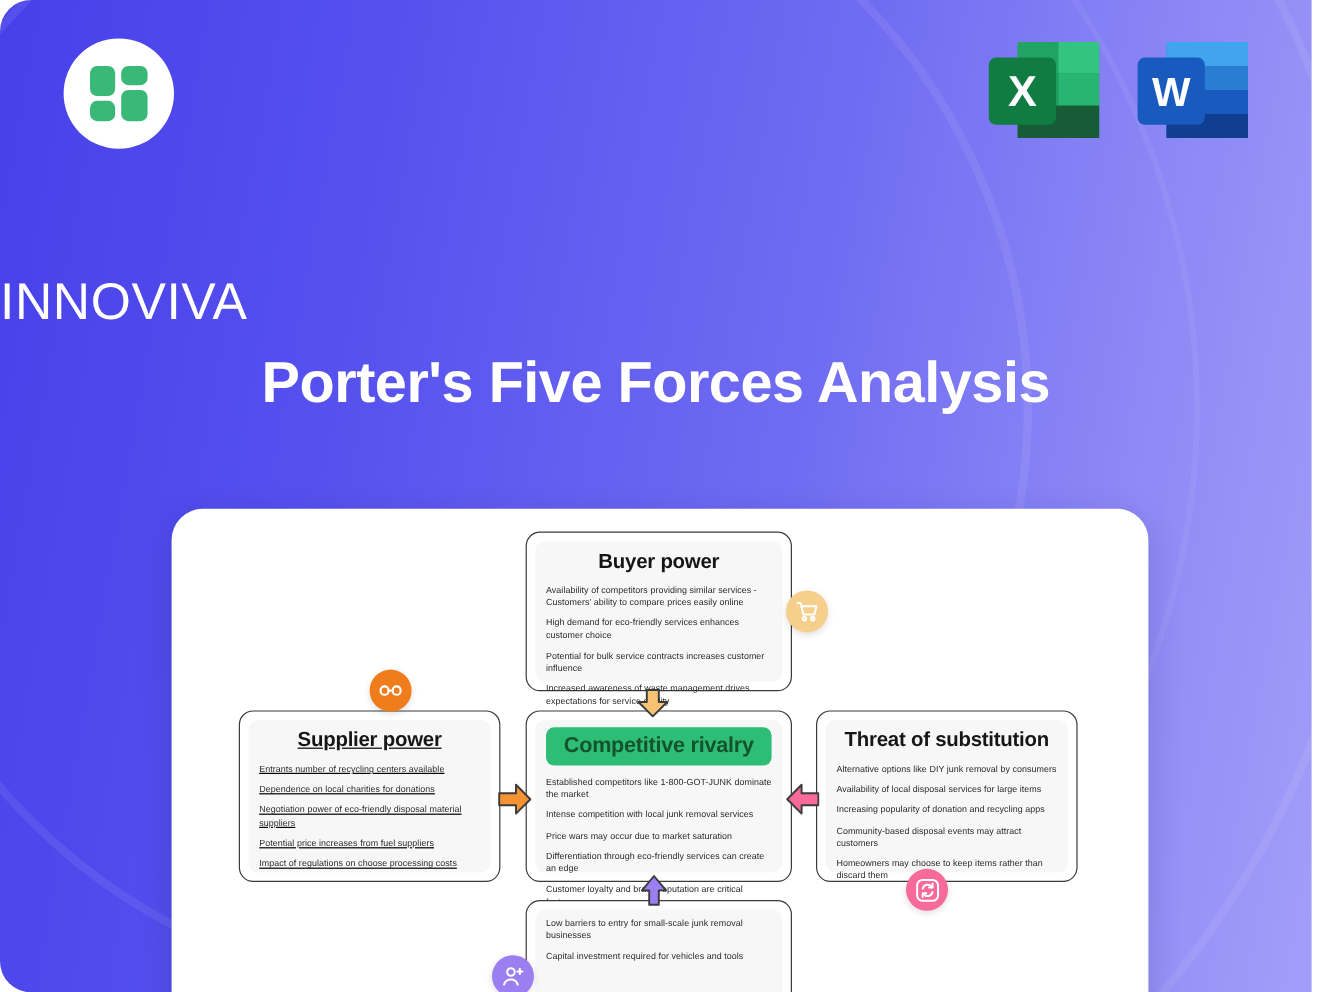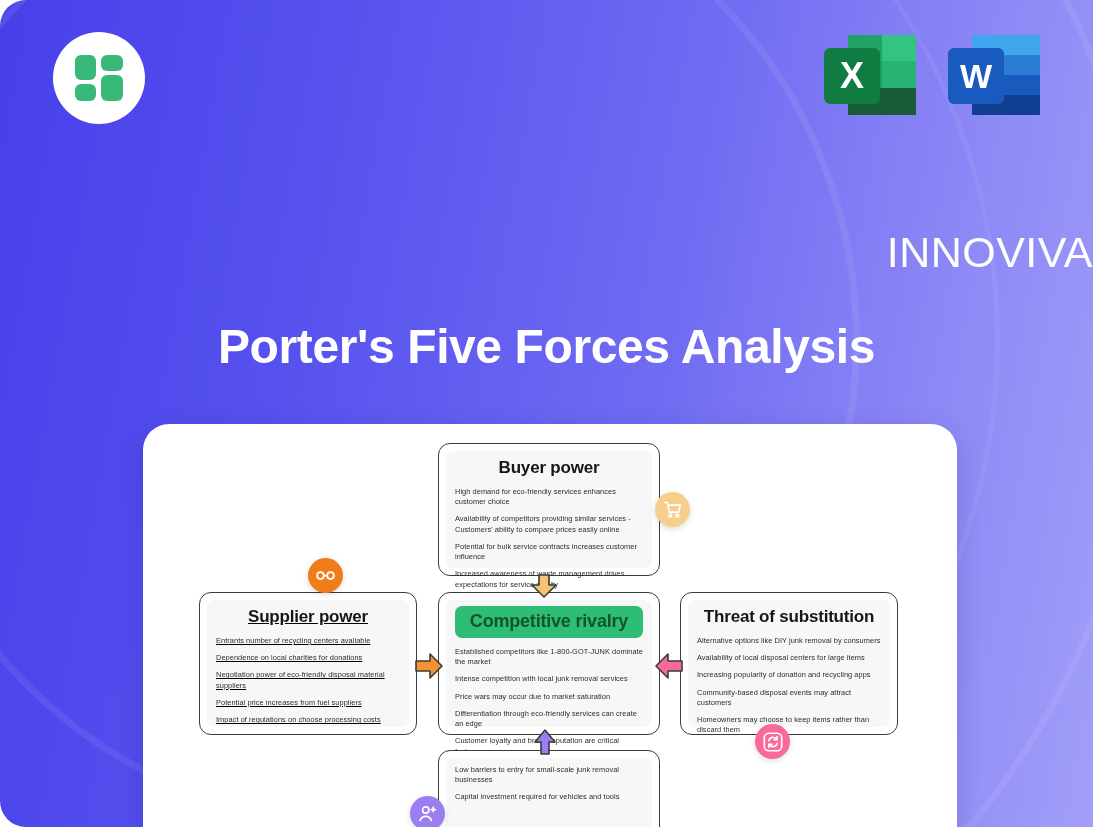--- a/index.html
+++ b/index.html
@@ -62,35 +62,34 @@
 
   
   .office-badge { position: absolute; }
   #excel-icon { left: 820px; top: 30px; width: 100px; height: 90px; }
   #word-icon  { left: 944px; top: 30px; width: 100px; height: 90px; }
 
   
   #brand-name {
     position: absolute;
     left: 0; right: 0; top: 228px;
-    text-align: right;
+    text-align: left;
     color: #ffffff;
     font-size: 43px;
     font-weight: 500;
     letter-spacing: 0.5px;
   }
   #doc-title {
     position: absolute;
     left: 0; right: 0; top: 292px;
     text-align: center;
     color: #ffffff;
     font-size: 48px;
     font-weight: 700;
     letter-spacing: -0.4px;
-    margin-top: 27px;
   }
 
   
   #card {
     position: absolute;
     left: 143px; top: 424px;
     width: 814px; height: 470px;
     background: #ffffff;
     border-radius: 26px;
     box-shadow: 0 8px 28px rgba(30,20,90,0.16);
@@ -218,22 +217,22 @@
     <div id="doc-title">Porter's Five Forces Analysis</div>
   </div>
 
   <div id="card">
     <div id="diagram">
 
       <div class="force-box" id="box-buyer">
         <div class="force-inner">
           <div class="force-title">Buyer power</div>
           <ul class="force-list">
+            <li>Availability of competitors providing similar services  - Customers' ability to compare prices easily online</li>
             <li>High demand for eco-friendly services enhances customer choice</li>
-            <li>Availability of competitors providing similar services  - Customers' ability to compare prices easily online</li>
             <li>Potential for bulk service contracts increases customer influence</li>
             <li>Increased awareness of waste management drives expectations for service quality</li>
           </ul>
         </div>
       </div>
 
       <div class="force-box" id="box-supplier">
         <div class="force-inner">
           <div class="force-title">Supplier power</div>
           <ul class="force-list">
@@ -257,21 +256,21 @@
             <li>Customer loyalty and brand reputation are critical factors</li>
           </ul>
         </div>
       </div>
 
       <div class="force-box" id="box-substitution">
         <div class="force-inner">
           <div class="force-title">Threat of substitution</div>
           <ul class="force-list">
             <li>Alternative options like DIY junk removal by consumers</li>
-            <li>Availability of local disposal centers for large items</li>
+            <li>Availability of local disposal services for large items</li>
             <li>Increasing popularity of donation and recycling apps</li>
             <li>Community-based disposal events may attract customers</li>
             <li>Homeowners may choose to keep items rather than discard them</li>
           </ul>
         </div>
       </div>
 
       <div class="force-box" id="box-entrants">
         <div class="force-inner">
           <ul class="force-list">

